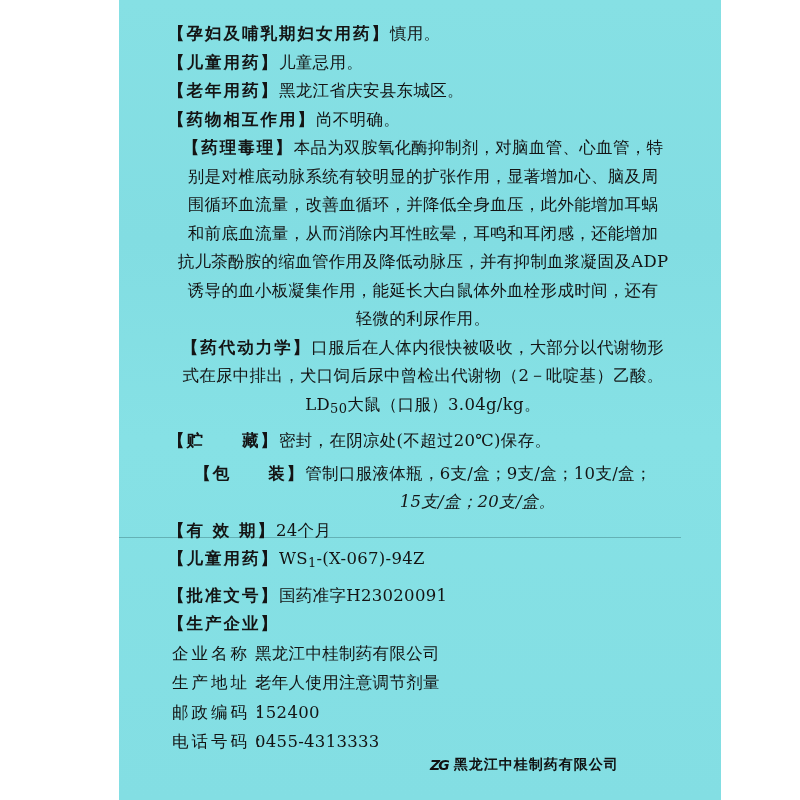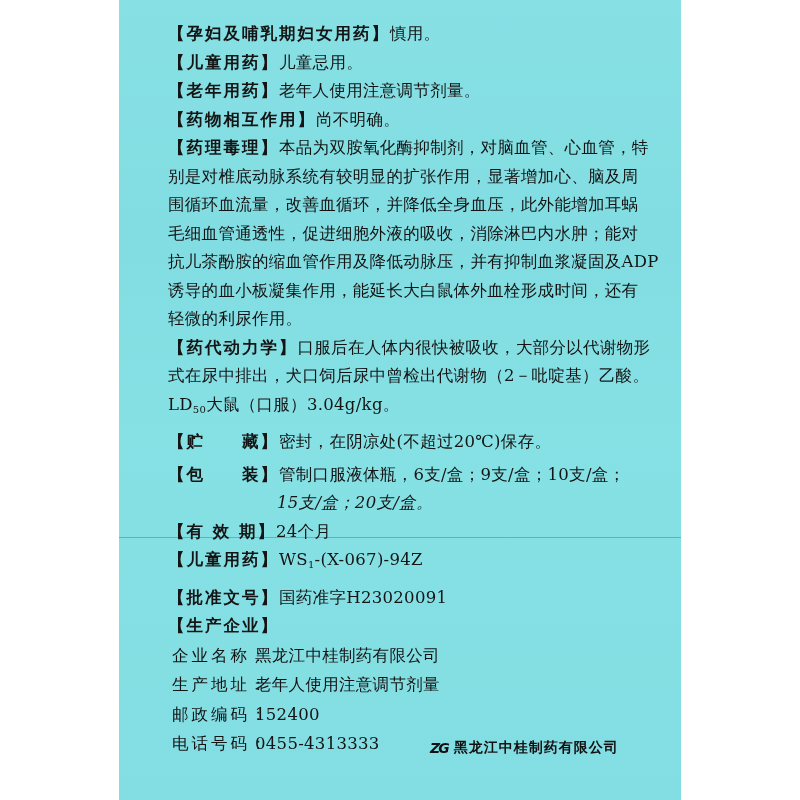--- a/index.html
+++ b/index.html
@@ -12,20 +12,21 @@
     }
     .page {
       position: absolute;
       left: 119px;
       top: 0;
       width: 562px;
       height: 800px;
       background: linear-gradient(180deg, #86e0e4 0%, #82dde2 30%, #86e1e5 55%, #83dee3 100%);
       color: #141414;
       font-family: "DejaVu Serif", "Liberation Serif", serif;
+      padding-left: 40px;
     }
     .fold {
       position: absolute;
       left: 0;
       top: 537px;
       width: 562px;
       height: 1px;
       background: rgba(60, 120, 125, 0.45);
     }
     .content {
@@ -43,40 +44,40 @@
     .tag {
       font-family: "DejaVu Sans", "Liberation Sans", sans-serif;
       font-weight: bold;
       letter-spacing: 2px;
     }
     .para {
       font-size: 16.5px;
       line-height: 28.5px;
       letter-spacing: 0.3px;
     }
-    .para .line { display: block; white-space: nowrap; }
+    .para .line { display: block; white-space: nowrap; text-align: center; }
     .indent { padding-left: 109px; font-style: italic; }
     .gap-top { margin-top: 4px; }
     .company {
       padding-left: 4px;
     }
     .company .row {
       line-height: 29.5px;
     }
     .clabel {
       display: inline-block;
       width: 83px;
       letter-spacing: 3px;
       font-family: "DejaVu Sans", "Liberation Sans", sans-serif;
     }
-    .sub { font-size: 10px; vertical-align: -3px; }
+    .sub { font-size: 13px; vertical-align: -3px; }
     .logo {
       position: absolute;
       left: 311px;
-      top: 739px;
+      top: 756px;
       display: flex;
       align-items: center;
       gap: 6px;
     }
     .logo-mark {
       font-family: "DejaVu Sans", "Liberation Sans", sans-serif;
       font-weight: bold;
       font-style: italic;
       font-size: 14px;
       letter-spacing: -2px;
@@ -100,33 +101,33 @@
 
     <div class="row">
       <span class="tag">【孕妇及哺乳期妇女用药】</span><span>慎用。</span>
     </div>
 
     <div class="row">
       <span class="tag">【儿童用药】</span><span>儿童忌用。</span>
     </div>
 
     <div class="row">
-      <span class="tag">【老年用药】</span><span>老年人使用注意调节剂量。</span>
+      <span class="tag">【老年用药】</span><span>黑龙江省庆安县东城区。</span>
     </div>
 
     <div class="row">
       <span class="tag">【药物相互作用】</span><span>尚不明确。</span>
     </div>
 
 
     <div class="para">
       <span class="line"><span class="tag">【药理毒理】</span><span>本品为双胺氧化酶抑制剂，对脑血管、心血管，特</span></span>
       <span class="line">别是对椎底动脉系统有较明显的扩张作用，显著增加心、脑及周</span>
       <span class="line">围循环血流量，改善血循环，并降低全身血压，此外能增加耳蜗</span>
-      <span class="line">毛细血管通透性，促进细胞外液的吸收，消除淋巴内水肿；能对</span>
+      <span class="line">和前底血流量，从而消除内耳性眩晕，耳鸣和耳闭感，还能增加</span>
       <span class="line">抗儿茶酚胺的缩血管作用及降低动脉压，并有抑制血浆凝固及ADP</span>
       <span class="line">诱导的血小板凝集作用，能延长大白鼠体外血栓形成时间，还有</span>
       <span class="line">轻微的利尿作用。</span>
     </div>
 
     <div class="para">
       <span class="line"><span class="tag">【药代动力学】</span><span>口服后在人体内很快被吸收，大部分以代谢物形</span></span>
       <span class="line">式在尿中排出，犬口饲后尿中曾检出代谢物（2－吡啶基）乙酸。</span>
       <span class="line"><span>LD</span><span class="sub">50</span><span>大鼠（口服）3.04g/kg。</span></span>
     </div>

